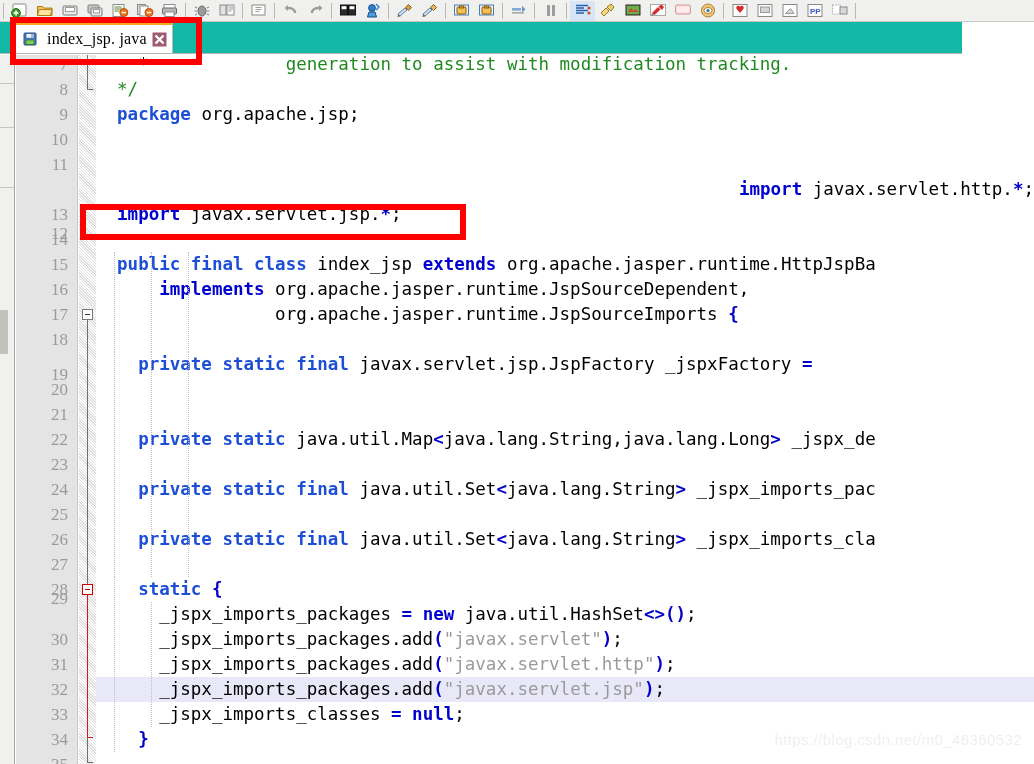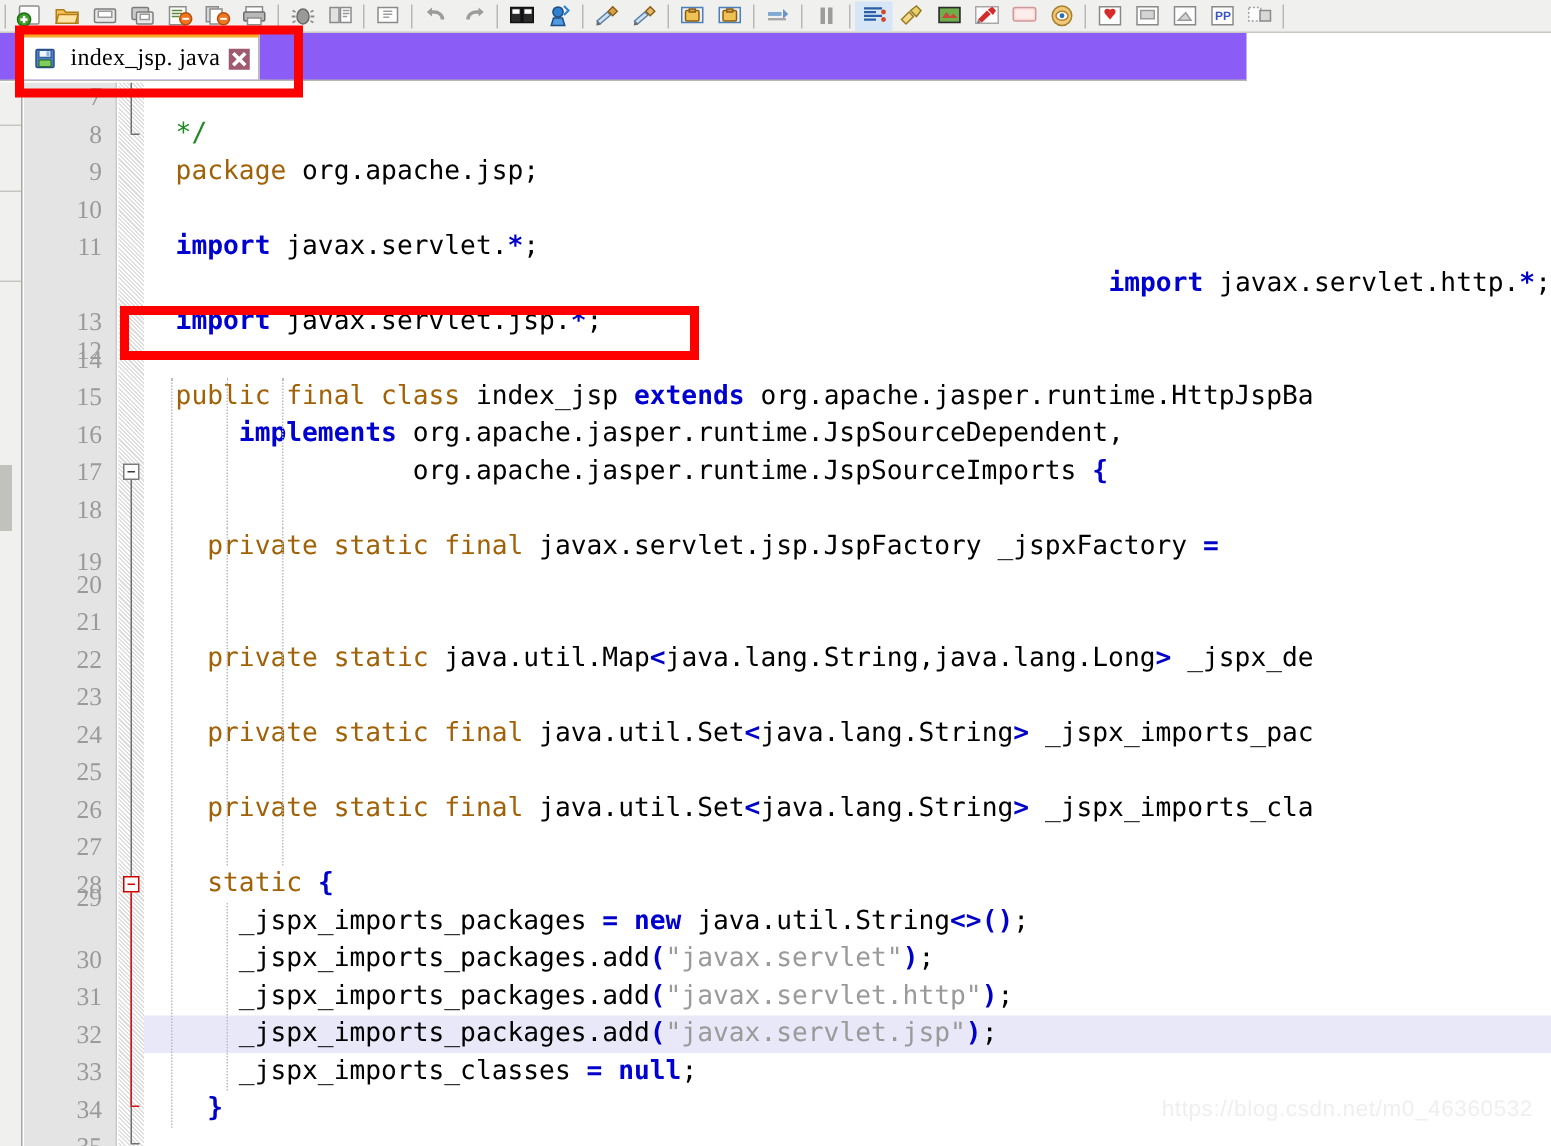--- a/index.html
+++ b/index.html
@@ -43,22 +43,22 @@
     width: 1px; height: 16px;
     background: #b9b9b4;
     display: block;
   }
   .tb-ico { width: 18px; height: 17px; display: block; }
 
   
   #tabstrip {
     position: absolute;
     left: 0; top: 22px;
-    width: 831px; height: 32px;
-    background: #8b5cf6;
+    width: 962px; height: 32px;
+    background: #14b8a6;
     border-bottom: 1px solid #b6b6b2;
     box-sizing: border-box;
     padding-left: 16px;
   }
   #editor-tab {
     position: absolute;
     left: 14px; top: 0px;
     height: 31px;
     background: #ffffff;
     border-left: 1px solid #b9b9b5;
@@ -155,21 +155,21 @@
     width: 52px;
     height: 25px;
     line-height: 25px;
     text-align: right;
     font-family: "Liberation Serif", serif;
     font-size: 17px;
     color: #9a9a9a;
   }
 
   
-  .kw   { color: #a16207; }           
+  .kw   { color: #1d4ed8; font-weight: bold; }           
   .kwb  { color: #0000d0; font-weight: bold; } 
   .com  { color: #1f8a1f; }           
   .str  { color: #9a9a9a; }           
   .op   { color: #0000c8; font-weight: bold; } 
 
   
   .guide {
     position: absolute;
     width: 0;
     border-left: 1px dotted #bdbdbd;
@@ -532,41 +532,41 @@
       <div class="fold-bar" style="left: 8px; top: 0px; height: 34px;"></div>
       <div class="fold-end" style="left: 8px; top: 34px;"></div>
       <div class="fold-box" style="left: 3px; top: 254px;"></div>
       <div class="fold-bar" style="left: 8px; top: 265px; height: 442px;"></div>
       <div class="fold-end" style="left: 8px; top: 707px;"></div>
       <div class="fold-box red" style="left: 3px; top: 529px;"></div>
       <div class="fold-bar red" style="left: 8px; top: 540px; height: 142px;"></div>
       <div class="fold-end red" style="left: 8px; top: 682px;"></div>
     </div>
   <div id="code-area">
+      <div class="line" style="top: -3px;"><span>    * </span><span class="com">            generation to assist with modification tracking.</span></div>
       <div class="line" style="top: 22px;"><span>  </span><span class="com">*/</span></div>
       <div class="line" style="top: 47px;"><span>  </span><span class="kw">package</span><span> org.apache.jsp;</span></div>
       <div class="line" style="top: 72px;"></div>
-      <div class="line" style="top: 97px;"><span>  </span><span class="kwb">import</span><span> javax.servlet.</span><span class="op">*</span><span>;</span></div>
       <div class="line" style="top: 122px; text-align: right;"><span>  </span><span class="kwb">import</span><span> javax.servlet.http.</span><span class="op">*</span><span>;</span></div>
       <div class="line" style="top: 147px;"><span>  </span><span class="kwb">import</span><span> javax.servlet.jsp.</span><span class="op">*</span><span>;</span></div>
       <div class="line" style="top: 172px;"></div>
       <div class="line" style="top: 197px;"><span>  </span><span class="kw">public final class</span><span> index_jsp </span><span class="kwb">extends</span><span> org.apache.jasper.runtime.HttpJspBa</span></div>
       <div class="line" style="top: 222px;"><span>      </span><span class="kwb">implements</span><span> org.apache.jasper.runtime.JspSourceDependent,</span></div>
       <div class="line" style="top: 247px;"><span>                 org.apache.jasper.runtime.JspSourceImports </span><span class="op">{</span></div>
       <div class="line" style="top: 272px;"></div>
       <div class="line" style="top: 297px;"><span>    </span><span class="kw">private static final</span><span> javax.servlet.jsp.JspFactory _jspxFactory </span><span class="op">=</span></div>
       <div class="line" style="top: 347px;"></div>
       <div class="line" style="top: 372px;"><span>    </span><span class="kw">private static</span><span> java.util.Map</span><span class="op">&lt;</span><span>java.lang.String,java.lang.Long</span><span class="op">&gt;</span><span> _jspx_de</span></div>
       <div class="line" style="top: 397px;"></div>
       <div class="line" style="top: 422px;"><span>    </span><span class="kw">private static final</span><span> java.util.Set</span><span class="op">&lt;</span><span>java.lang.String</span><span class="op">&gt;</span><span> _jspx_imports_pac</span></div>
       <div class="line" style="top: 447px;"></div>
       <div class="line" style="top: 472px;"><span>    </span><span class="kw">private static final</span><span> java.util.Set</span><span class="op">&lt;</span><span>java.lang.String</span><span class="op">&gt;</span><span> _jspx_imports_cla</span></div>
       <div class="line" style="top: 497px;"></div>
       <div class="line" style="top: 522px;"><span>    </span><span class="kw">static</span><span> </span><span class="op">{</span></div>
-      <div class="line" style="top: 547px;"><span>      _jspx_imports_packages </span><span class="op">=</span><span> </span><span class="kwb">new</span><span> java.util.String</span><span class="op">&lt;&gt;()</span><span>;</span></div>
+      <div class="line" style="top: 547px;"><span>      _jspx_imports_packages </span><span class="op">=</span><span> </span><span class="kwb">new</span><span> java.util.HashSet</span><span class="op">&lt;&gt;()</span><span>;</span></div>
       <div class="line" style="top: 572px;"><span>      _jspx_imports_packages.add</span><span class="op">(</span><span class="str">"javax.servlet"</span><span class="op">)</span><span>;</span></div>
       <div class="line" style="top: 597px;"><span>      _jspx_imports_packages.add</span><span class="op">(</span><span class="str">"javax.servlet.http"</span><span class="op">)</span><span>;</span></div>
       <div class="line hl" style="top: 622px;"><span>      _jspx_imports_packages.add</span><span class="op">(</span><span class="str">"javax.servlet.jsp"</span><span class="op">)</span><span>;</span></div>
       <div class="line" style="top: 647px;"><span>      _jspx_imports_classes </span><span class="op">=</span><span> </span><span class="kwb">null</span><span>;</span></div>
       <div class="line" style="top: 672px;"><span>    </span><span class="op">}</span></div>
       <div class="line" style="top: 697px;"></div>
       <div class="guide" style="left: 18px; top: 197px; height: 100px;"></div>
       <div class="guide" style="left: 55px; top: 197px; height: 100px;"></div>
       <div class="guide" style="left: 92px; top: 197px; height: 100px;"></div>
       <div class="guide" style="left: 18px; top: 297px; height: 225px;"></div>

